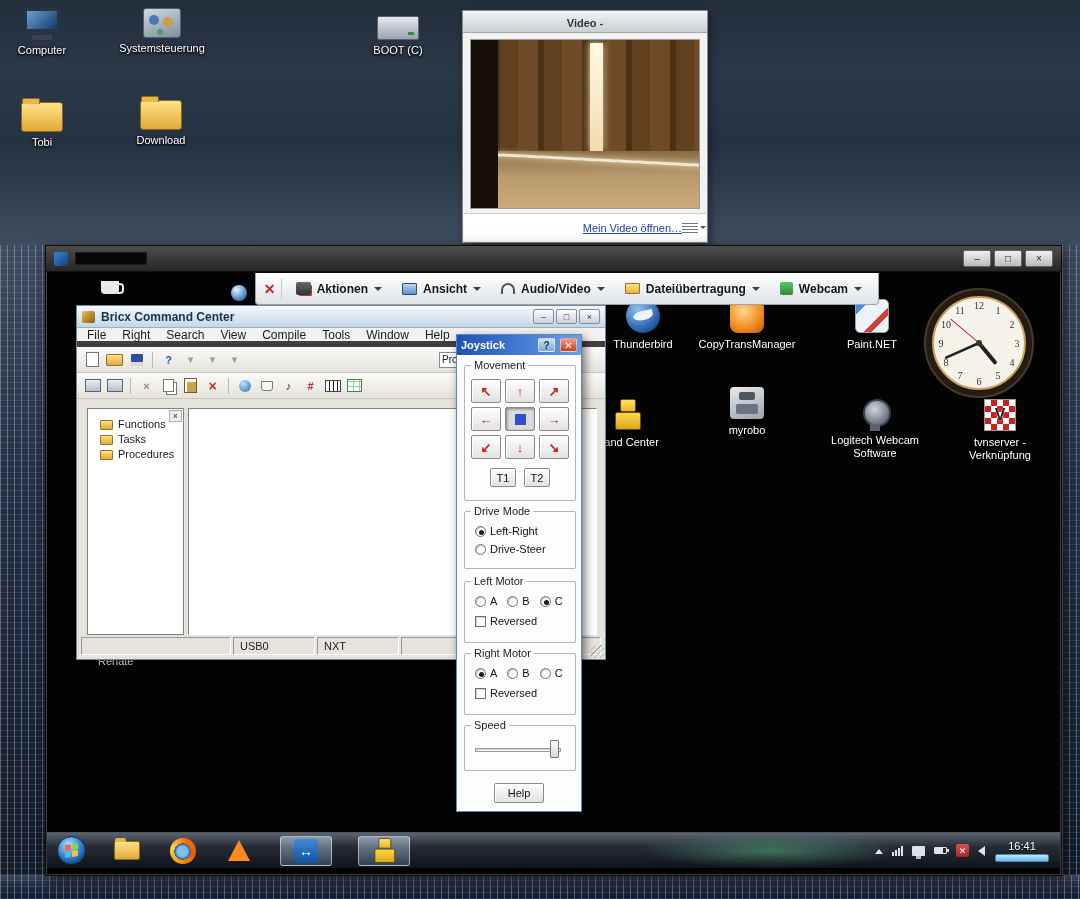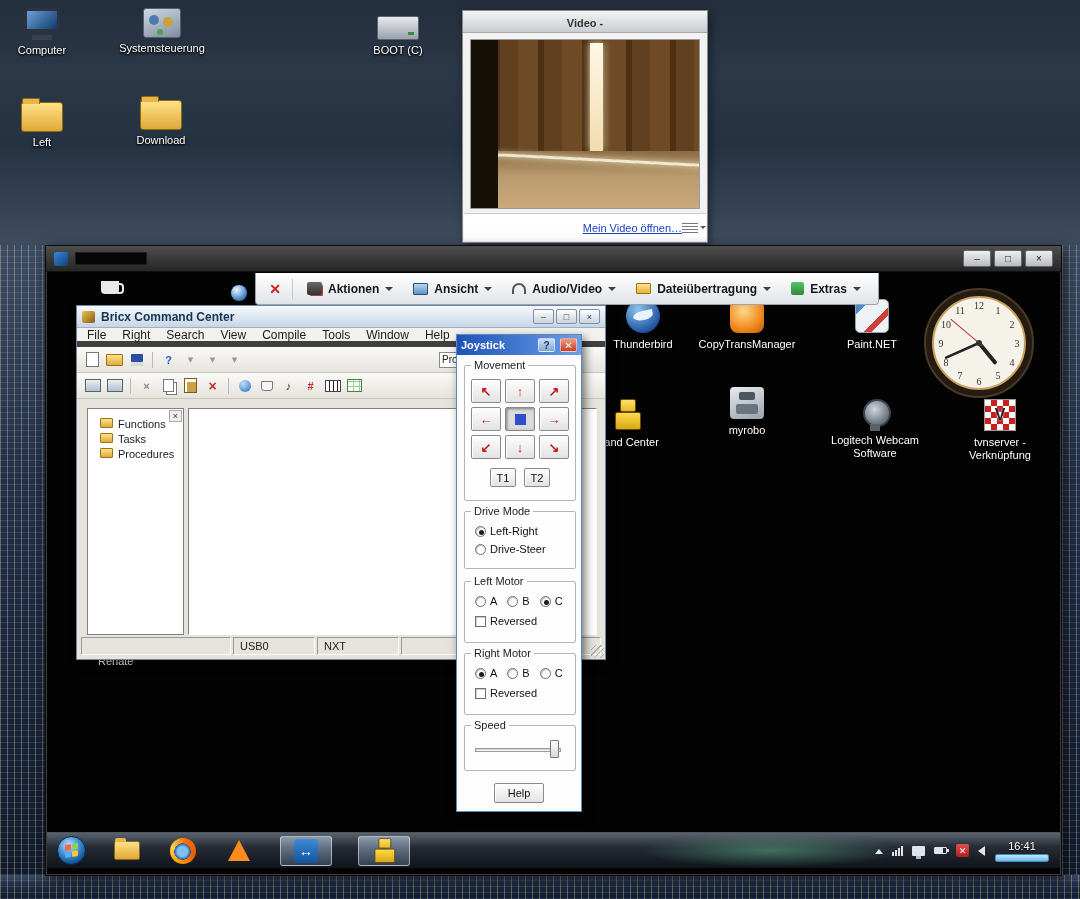--- a/index.html
+++ b/index.html
@@ -139,21 +139,21 @@
   .ti-ball::before { content:''; width:12px; height:12px; border-radius:50%; background:radial-gradient(circle at 35% 30%,#bfe0ff,#2a6ac0); }
   .ti-cup::before { content:''; width:10px; height:8px; background:#f5f5f5; border:1px solid #777; border-radius:0 0 3px 3px; }
   .ti-note::before { content:'♪'; color:#333; }
   .ti-grid::before { content:'#'; color:#c03030; font-weight:bold; }
   .ti-piano::before { content:''; width:14px; height:10px; background:repeating-linear-gradient(90deg,#fff 0 3px,#222 3px 4px); border:1px solid #444; }
   .ti-table::before { content:''; width:13px; height:11px; border:1px solid #3a8a3a; background:repeating-linear-gradient(0deg,transparent 0 4px,#9c9 4px 5px),repeating-linear-gradient(90deg,transparent 0 5px,#9c9 5px 6px),#fff; }
   .tsep { width:1px; height:16px; background:#bcb9b2; margin:0 3px; }
   .pro-box { position:absolute; left:362px; top:5px; width:24px; height:16px; background:#fff; border:1px solid #8a8a8a; font-size:10px; line-height:14px; padding-left:2px; overflow:hidden; color:#222; }
   .bx-tree { position:absolute; left:10px; top:102px; width:97px; height:227px; background:#fff; border:1px solid #808080; padding:6px 4px; }
   .tree-close { position:absolute; top:1px; right:1px; width:13px; height:12px; font-size:9px; line-height:11px; text-align:center; color:#333; border:1px solid #aaa; background:#eee; }
-  .tree-item { display:flex; align-items:flex-start; gap:5px; font-size:11px; color:#1c1c1c; margin:3px 0 3px 8px; }
+  .tree-item { display:flex; align-items:flex-end; gap:5px; font-size:11px; color:#1c1c1c; margin:3px 0 3px 8px; }
   .mini-folder { width:13px; height:10px; background:linear-gradient(#ffe28a,#e2a93e); border:1px solid #9a7418; border-radius:1px; flex:none; }
   .bx-main { position:absolute; left:111px; top:102px; width:409px; height:227px; background:#fff; border:1px solid; border-color:#808080 #fff #fff #808080; }
   .bx-status { position:absolute; left:4px; right:4px; bottom:4px; height:18px; display:flex; gap:2px; }
   .st-cell { border:1px solid; border-color:#9a9a9a #fff #fff #9a9a9a; background:#e6e3dc; font-size:11px; color:#222; display:flex; align-items:center; padding:0 6px; }
   .grip { position:absolute; right:1px; bottom:1px; width:13px; height:13px; background:repeating-linear-gradient(135deg,transparent 0 3px,#aaa 3px 4px); }
 
   
   .joystick { position:absolute; left:409px; top:61px; width:126px; height:478px; background:#fdfdfd; border:1px solid #5a88b8; box-shadow:3px 4px 9px rgba(0,0,0,.55); z-index:3; }
   .js-titlebar { height:20px; background:linear-gradient(90deg,#1f52b8,#6aa0e8); display:flex; align-items:center; gap:5px; padding:0 4px; }
   .js-title { font-size:11px; font-weight:bold; color:#fff; flex:1; }
@@ -237,21 +237,21 @@
   <div class="hicon" style="left:114px; top:8px; width:96px;">
     <div class="sys-ic"></div>
     <div class="hlabel">Systemsteuerung</div>
   </div>
   <div class="hicon" style="left:366px; top:16px; width:64px;">
     <div class="drive-ic"></div>
     <div class="hlabel">BOOT (C)</div>
   </div>
   <div class="hicon" style="left:10px; top:102px; width:64px;">
     <div class="folder-ic"></div>
-    <div class="hlabel">Left</div>
+    <div class="hlabel">Tobi</div>
   </div>
   <div class="hicon" style="left:128px; top:100px; width:66px;">
     <div class="folder-ic"></div>
     <div class="hlabel">Download</div>
   </div>
 
   <div class="video-win">
     <div class="vw-titlebar">
       <span class="vw-ico"></span>
       <span class="vw-title">Video -</span>
@@ -305,21 +305,21 @@
           <span>Audio/Video</span>
           <span class="caret"></span>
         </span>
         <span class="tv-item">
           <span class="ai-datei"></span>
           <span>Dateiübertragung</span>
           <span class="caret"></span>
         </span>
         <span class="tv-item">
           <span class="ai-extras"></span>
-          <span>Extras</span>
+          <span>Webcam</span>
           <span class="caret"></span>
         </span>
       </div>
 
       <div class="ricon" style="left:548px; top:26px; width:96px;">
         <div class="tb-bird"></div>
         <div class="rlabel">Thunderbird</div>
       </div>
       <div class="ricon" style="left:644px; top:26px; width:112px;">
         <div class="ctm-ic"></div>

